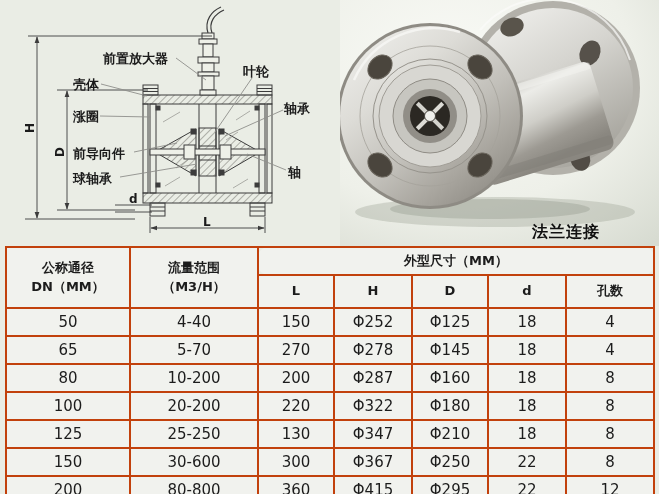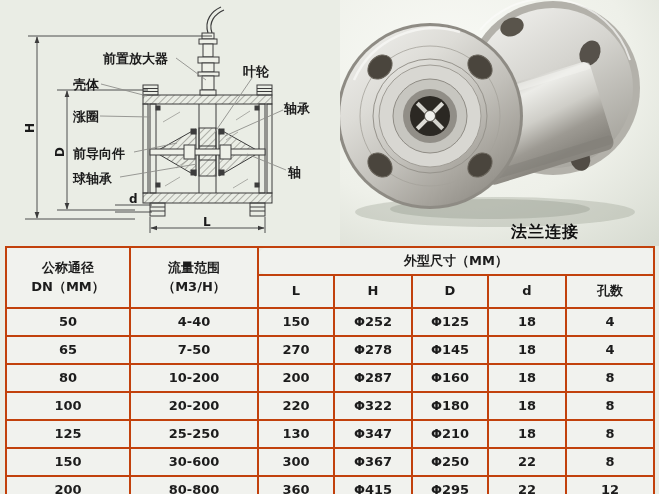--- a/index.html
+++ b/index.html
@@ -9,38 +9,38 @@
     font-family:"DejaVu Sans","Liberation Sans",sans-serif;
     color:#1c1c1c;
   }
   
   .top-section{position:absolute;left:0;top:0;width:659px;height:246px;}
   .diagram-wrap{position:absolute;left:0;top:0;width:360px;height:246px;}
   .photo-wrap{position:absolute;left:340px;top:0;width:319px;height:246px;}
   .photo-wrap svg{display:block;}
   .photo-caption{
     position:absolute;left:150px;top:222px;width:110px;
-    font-size:16px;font-weight:bold;color:#111;text-align:center;
+    font-size:16px;font-weight:bold;color:#111;text-align:right;
     letter-spacing:1px;
   }
   
   .spec-table{
     position:absolute;left:5px;top:246px;width:648px;height:240px;
     border-collapse:collapse;table-layout:fixed;
     font-size:13px;
   }
   .spec-table th,.spec-table td{
     border:2px solid #c2410c;
     background:#f1f2ee;
     text-align:center;vertical-align:middle;
     padding:0;line-height:1.25;
     color:#1c1c1c;
   }
   .spec-table th{font-weight:bold;font-size:13px;}
-  .spec-table td{font-weight:700;font-size:13px;}
+  .spec-table td{font-weight:400;font-size:15px;}
   .hdr-two-line div{line-height:1.45;}
   .row-data td{height:26px;}
   .hdr-group{height:26px;border-radius:10px;}
   .hdr-sub th{height:31px;font-weight:bold;}
   
   .dlabel{font-size:13px;font-weight:600;fill:#1b1b1b;}
   .dimtext{font-size:12px;font-weight:700;fill:#1b1b1b;}
 </style>
 </head>
 <body>
@@ -283,21 +283,21 @@
         <td>50</td>
         <td>4-40</td>
         <td>150</td>
         <td>Φ252</td>
         <td>Φ125</td>
         <td>18</td>
         <td>4</td>
       </tr>
       <tr class="row-data">
         <td>65</td>
-        <td>7-50</td>
+        <td>5-70</td>
         <td>270</td>
         <td>Φ278</td>
         <td>Φ145</td>
         <td>18</td>
         <td>4</td>
       </tr>
       <tr class="row-data">
         <td>80</td>
         <td>10-200</td>
         <td>200</td>

